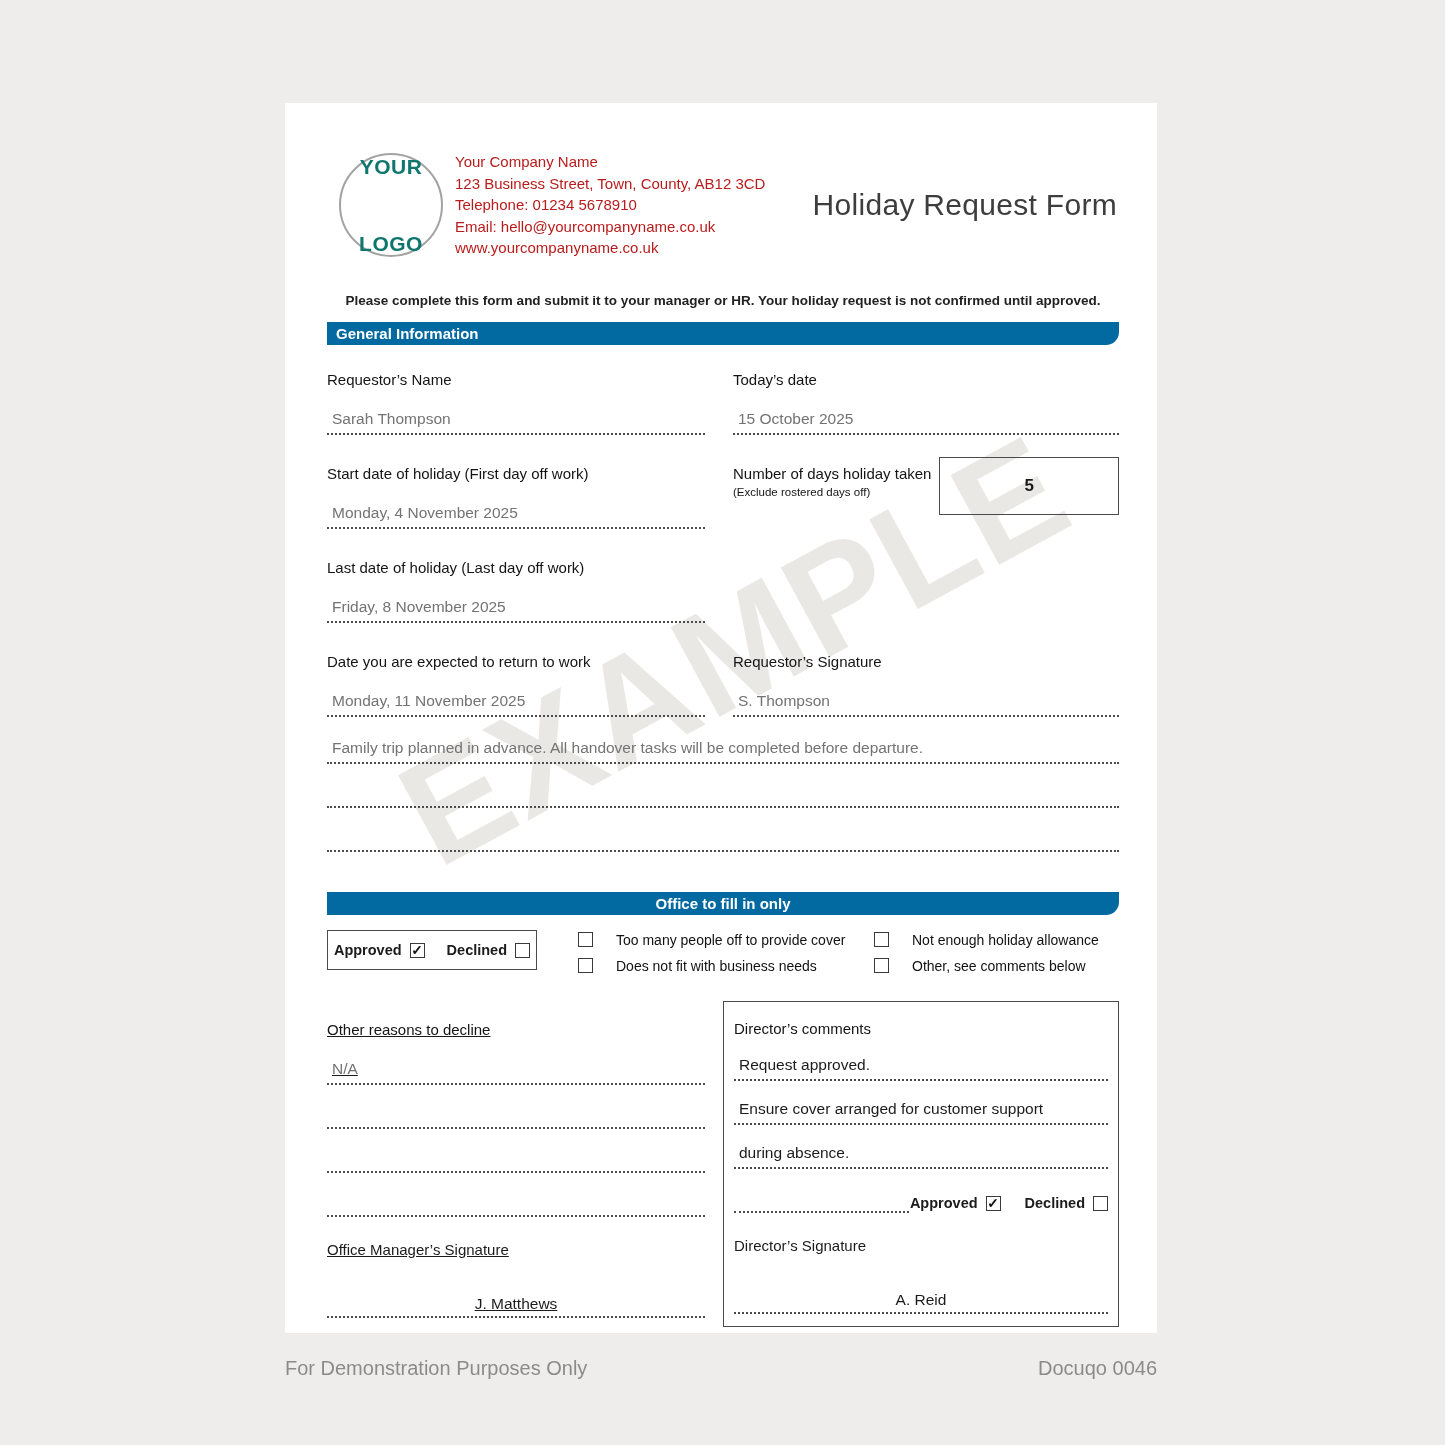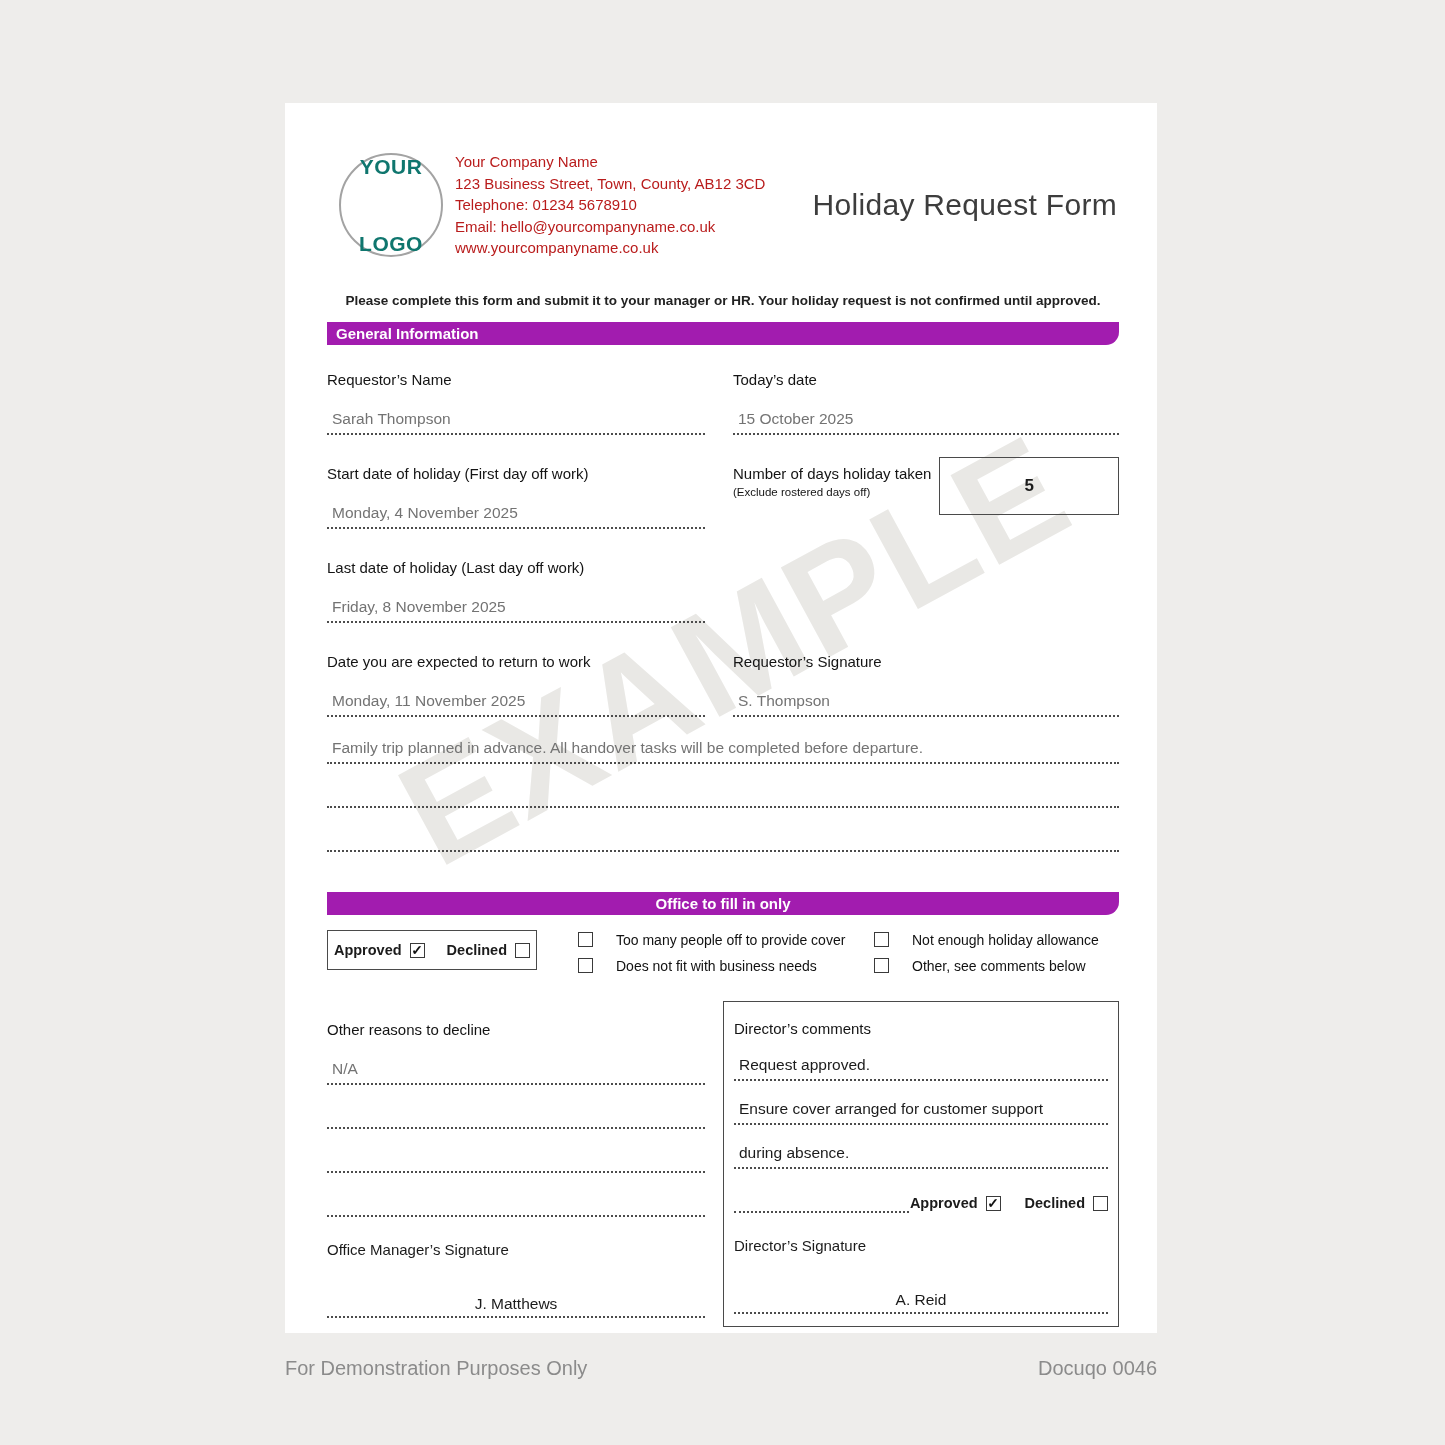--- a/index.html
+++ b/index.html
@@ -34,21 +34,21 @@
     margin-left:12px; flex:none;
     display:flex; flex-direction:column; align-items:center; justify-content:space-between;
     color:#0f766e; font-weight:bold; font-size:21px; line-height:23px; letter-spacing:.5px;
   }
   .company { margin-left:12px; font-size:15px; line-height:21.5px; color:#b91c1c; }
   .doc-title { margin-left:auto; font-size:30px; font-weight:normal; color:#3d3d3d; letter-spacing:.3px; padding-right:2px; }
 
   .instruction { margin-top:34px; text-align:center; font-size:13.5px; font-weight:bold; color:#222; }
 
   .bar {
-    margin-top:14px; height:23px; background:#a21caf; color:#fff;
+    margin-top:14px; height:23px; background:#0369a1; color:#fff;
     font-size:15px; font-weight:bold; line-height:23px;
     padding-left:9px; border-radius:0 0 13px 0;
   }
   .bar.center { text-align:center; padding-left:0; }
 
   
   .grid2 { display:grid; grid-template-columns:378px 1fr; column-gap:28px; }
   .fields { margin-top:26px; }
   .frow { margin-bottom:30px; }
   .flabel { font-size:15px; color:#141414; }
@@ -80,21 +80,21 @@
     font-size:14px; font-weight:bold; color:#111; line-height:1; flex:none;
   }
   .reasons {
     margin-left:41px; margin-top:2px; flex:1;
     display:grid; grid-template-columns:296px auto; row-gap:10px;
   }
   .reason { display:flex; align-items:center; gap:23px; font-size:14px; color:#111; }
 
   
   .bottom { margin-top:27px; display:grid; grid-template-columns:378px 396px; column-gap:18px; align-items:start; }
-  .left-col { padding-top:20px; }
+  .left-col { padding-top:20px;text-decoration:underline; }
   .mini-line { height:44px; border-bottom:2px dotted #4c4c4c; }
   .sig-label { margin-top:24px; font-size:15px; }
   .sig-line {
     margin-top:20px; min-height:40px; border-bottom:2px dotted #4c4c4c;
     display:flex; align-items:flex-end; justify-content:center;
     font-size:15.5px; padding-bottom:3px;
   }
   .director-box { border:1.5px solid #4a4a4a; padding:18px 10px 12px 10px; min-height:299px; }
   .dline {
     min-height:24px; border-bottom:2px dotted #4c4c4c;

